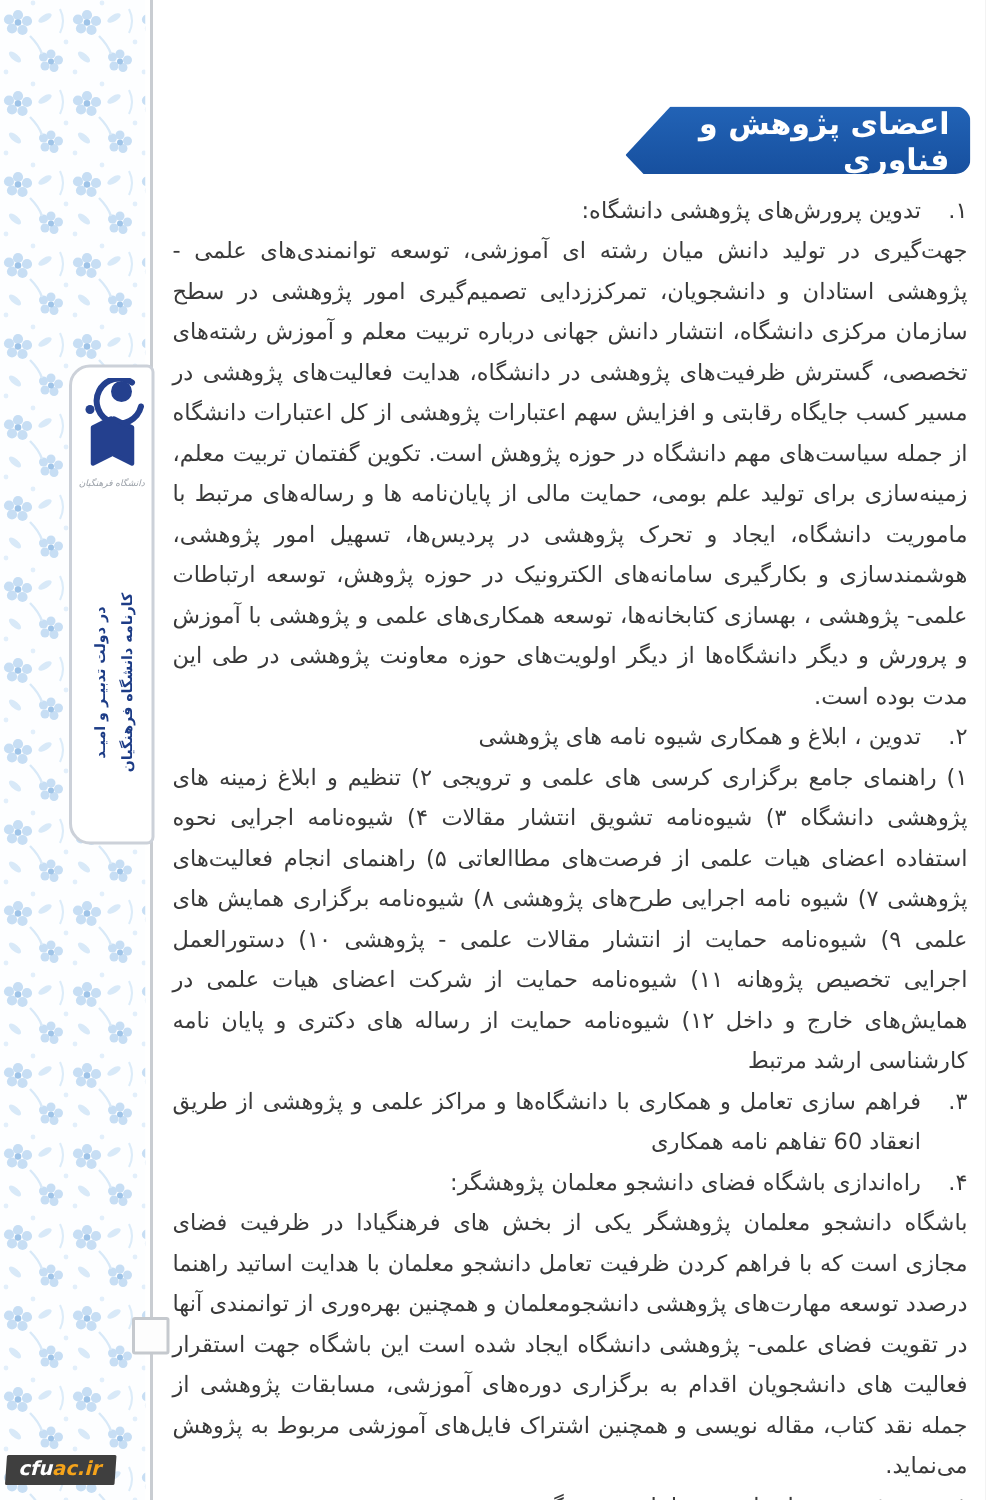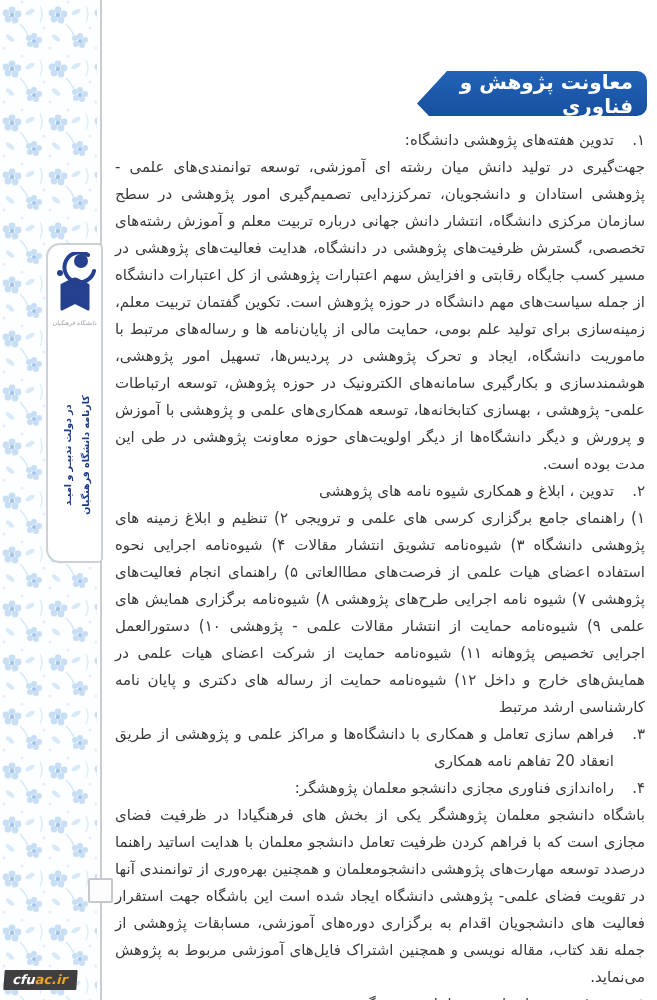--- a/index.html
+++ b/index.html
@@ -114,52 +114,52 @@
         <path d="M10 33 L22 27 L22 51 L10 57 Z" fill="#24408e" stroke="#24408e" stroke-width="3" stroke-linejoin="round"></path>
         <path d="M36 33 L24 27 L24 51 L36 57 Z" fill="#24408e" stroke="#24408e" stroke-width="3" stroke-linejoin="round"></path>
       </svg>
     </div>
     <div class="logo-caption">دانشگاه فرهنگیان</div>
     <div class="vtext vt1">کارنامه دانشگاه فرهنگیان</div>
     <div class="vtext vt2">در دولت تدبیـر و امیـد</div>
   </div>
 
   <div class="banner">
-    <span class="banner-title">معاونت پژوهش و فناوری</span>
+    <span class="banner-title">اعضای پژوهش و فناوری</span>
   </div>
 
   <div class="content">
 
     <div class="item">
       <div class="item-head">
         <span class="item-num">۱.</span>
-        <span class="item-title">تدوین هفته‌های پژوهشی دانشگاه:</span>
+        <span class="item-title">تدوین پرورش‌های پژوهشی دانشگاه:</span>
       </div>
       <div class="item-body">جهت‌گیری در تولید دانش میان رشته ای آموزشی، توسعه توانمندی‌های علمی - پژوهشی استادان و دانشجویان، تمرکززدایی تصمیم‌گیری امور پژوهشی در سطح سازمان مرکزی دانشگاه، انتشار دانش جهانی درباره تربیت معلم و آموزش رشته‌های تخصصی، گسترش ظرفیت‌های پژوهشی در دانشگاه، هدایت فعالیت‌های پژوهشی در مسیر کسب جایگاه رقابتی و افزایش سهم اعتبارات پژوهشی از کل اعتبارات دانشگاه از جمله سیاست‌های مهم دانشگاه در حوزه پژوهش است. تکوین گفتمان تربیت معلم، زمینه‌سازی برای تولید علم بومی، حمایت مالی از پایان‌نامه ها و رساله‌های مرتبط با ماموریت دانشگاه، ایجاد و تحرک پژوهشی در پردیس‌ها، تسهیل امور پژوهشی، هوشمندسازی و بکارگیری سامانه‌های الکترونیک در حوزه پژوهش، توسعه ارتباطات علمی- پژوهشی ، بهسازی کتابخانه‌ها، توسعه همکاری‌های علمی و پژوهشی با آموزش و پرورش و دیگر دانشگاه‌ها از دیگر اولویت‌های حوزه معاونت پژوهشی در طی این مدت بوده است.</div>
     </div>
 
     <div class="item">
       <div class="item-head">
         <span class="item-num">۲.</span>
         <span class="item-title">تدوین ، ابلاغ و همکاری شیوه نامه های پژوهشی</span>
       </div>
       <div class="item-body">۱) راهنمای جامع برگزاری کرسی های علمی و ترویجی ۲) تنظیم و ابلاغ زمینه های پژوهشی دانشگاه ۳) شیوه‌نامه تشویق انتشار مقالات ۴) شیوه‌نامه اجرایی نحوه استفاده اعضای هیات علمی از فرصت‌های مطاالعاتی ۵) راهنمای انجام فعالیت‌های پژوهشی ۷) شیوه نامه اجرایی طرح‌های پژوهشی ۸) شیوه‌نامه برگزاری همایش های علمی ۹) شیوه‌نامه حمایت از انتشار مقالات علمی - پژوهشی ۱۰) دستورالعمل اجرایی تخصیص پژوهانه ۱۱) شیوه‌نامه حمایت از شرکت اعضای هیات علمی در همایش‌های خارج و داخل ۱۲) شیوه‌نامه حمایت از رساله های دکتری و پایان نامه کارشناسی ارشد مرتبط</div>
     </div>
 
     <div class="item">
       <div class="item-head">
         <span class="item-num">۳.</span>
-        <span class="item-title">فراهم سازی تعامل و همکاری با دانشگاه‌ها و مراکز علمی و پژوهشی از طریق انعقاد 20 تفاهم نامه همکاری</span>
+        <span class="item-title">فراهم سازی تعامل و همکاری با دانشگاه‌ها و مراکز علمی و پژوهشی از طریق انعقاد 60 تفاهم نامه همکاری</span>
       </div>
     </div>
 
     <div class="item">
       <div class="item-head">
         <span class="item-num">۴.</span>
-        <span class="item-title">راه‌اندازی فناوری مجازی دانشجو معلمان پژوهشگر:</span>
+        <span class="item-title">راه‌اندازی باشگاه فضای دانشجو معلمان پژوهشگر:</span>
       </div>
       <div class="item-body">باشگاه دانشجو معلمان پژوهشگر یکی از بخش های فرهنگیادا در ظرفیت فضای مجازی است که با فراهم کردن ظرفیت تعامل دانشجو معلمان با هدایت اساتید راهنما درصدد توسعه مهارت‌های پژوهشی دانشجومعلمان و همچنین بهره‌وری از توانمندی آنها در تقویت فضای علمی- پژوهشی دانشگاه ایجاد شده است این باشگاه جهت استقرار فعالیت های دانشجویان اقدام به برگزاری دوره‌های آموزشی، مسابقات پژوهشی از جمله نقد کتاب، مقاله نویسی و همچنین اشتراک فایل‌های آموزشی مربوط به پژوهش می‌نماید.</div>
     </div>
 
     <div class="item">
       <div class="item-head">
         <span class="item-num">۵.</span>
         <span class="item-title">معرفی تقدیر از دانشجومعلمان پژوهشگر در هفته پژوهش:</span>
       </div>
     </div>

